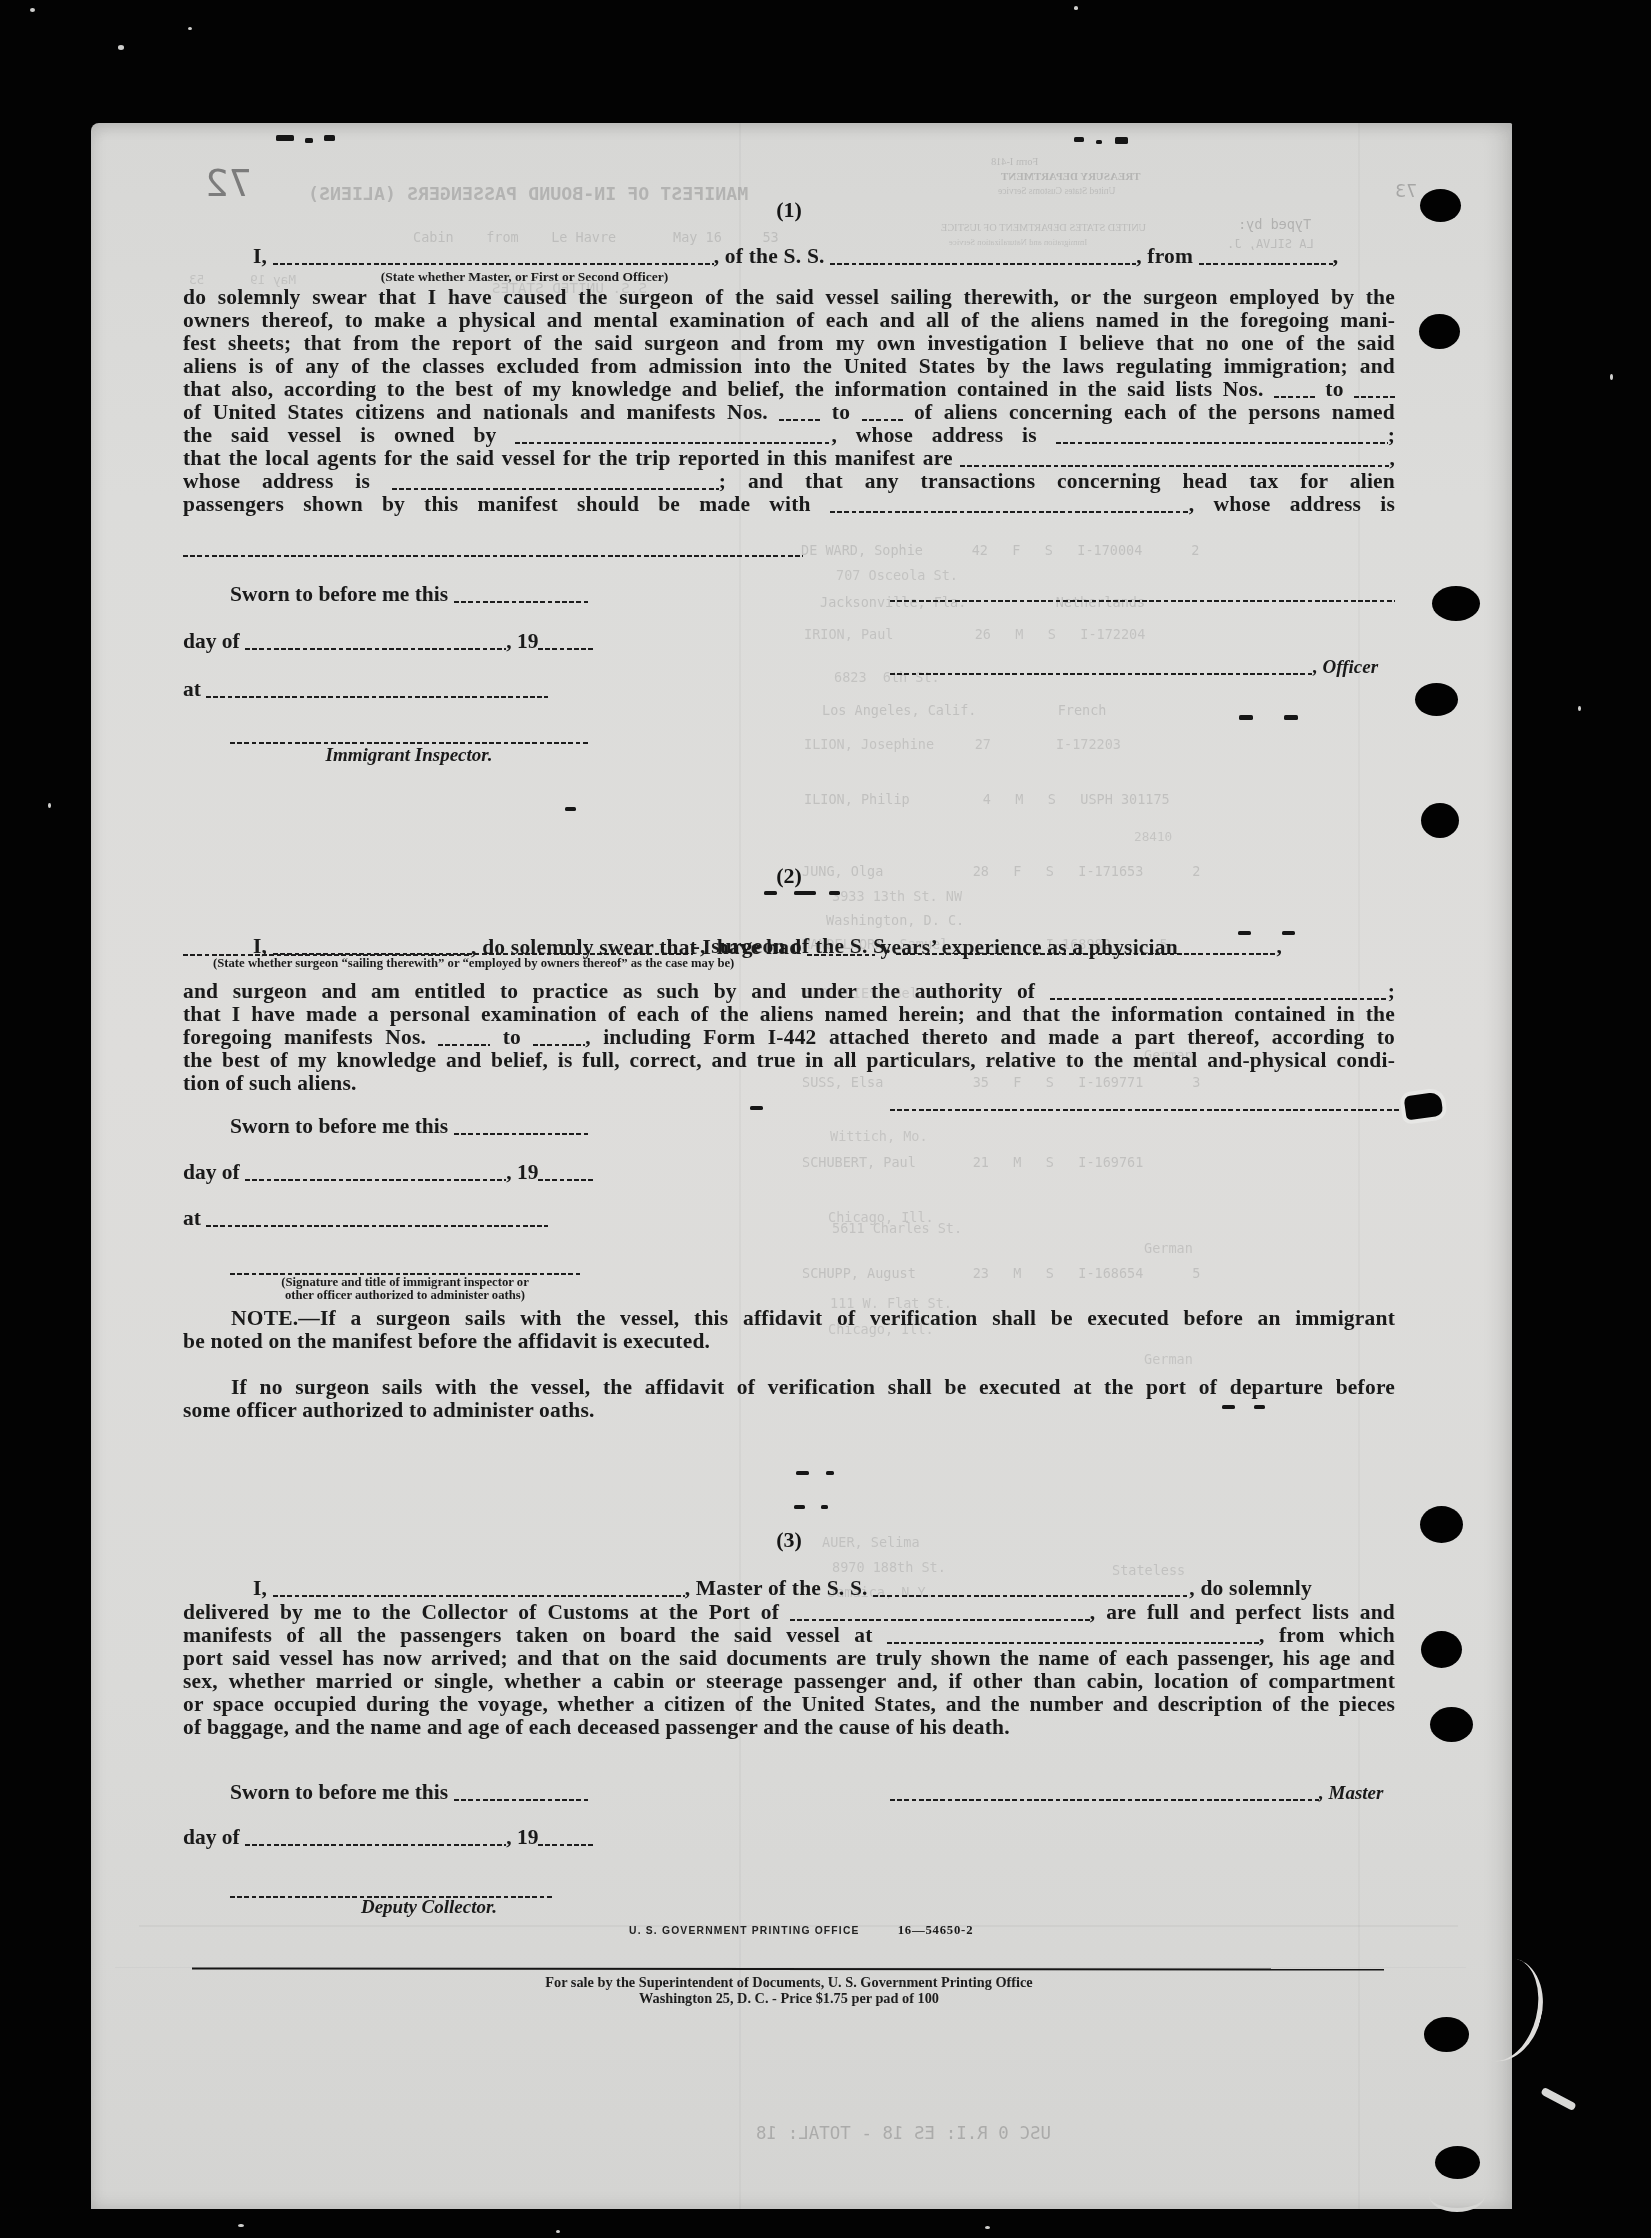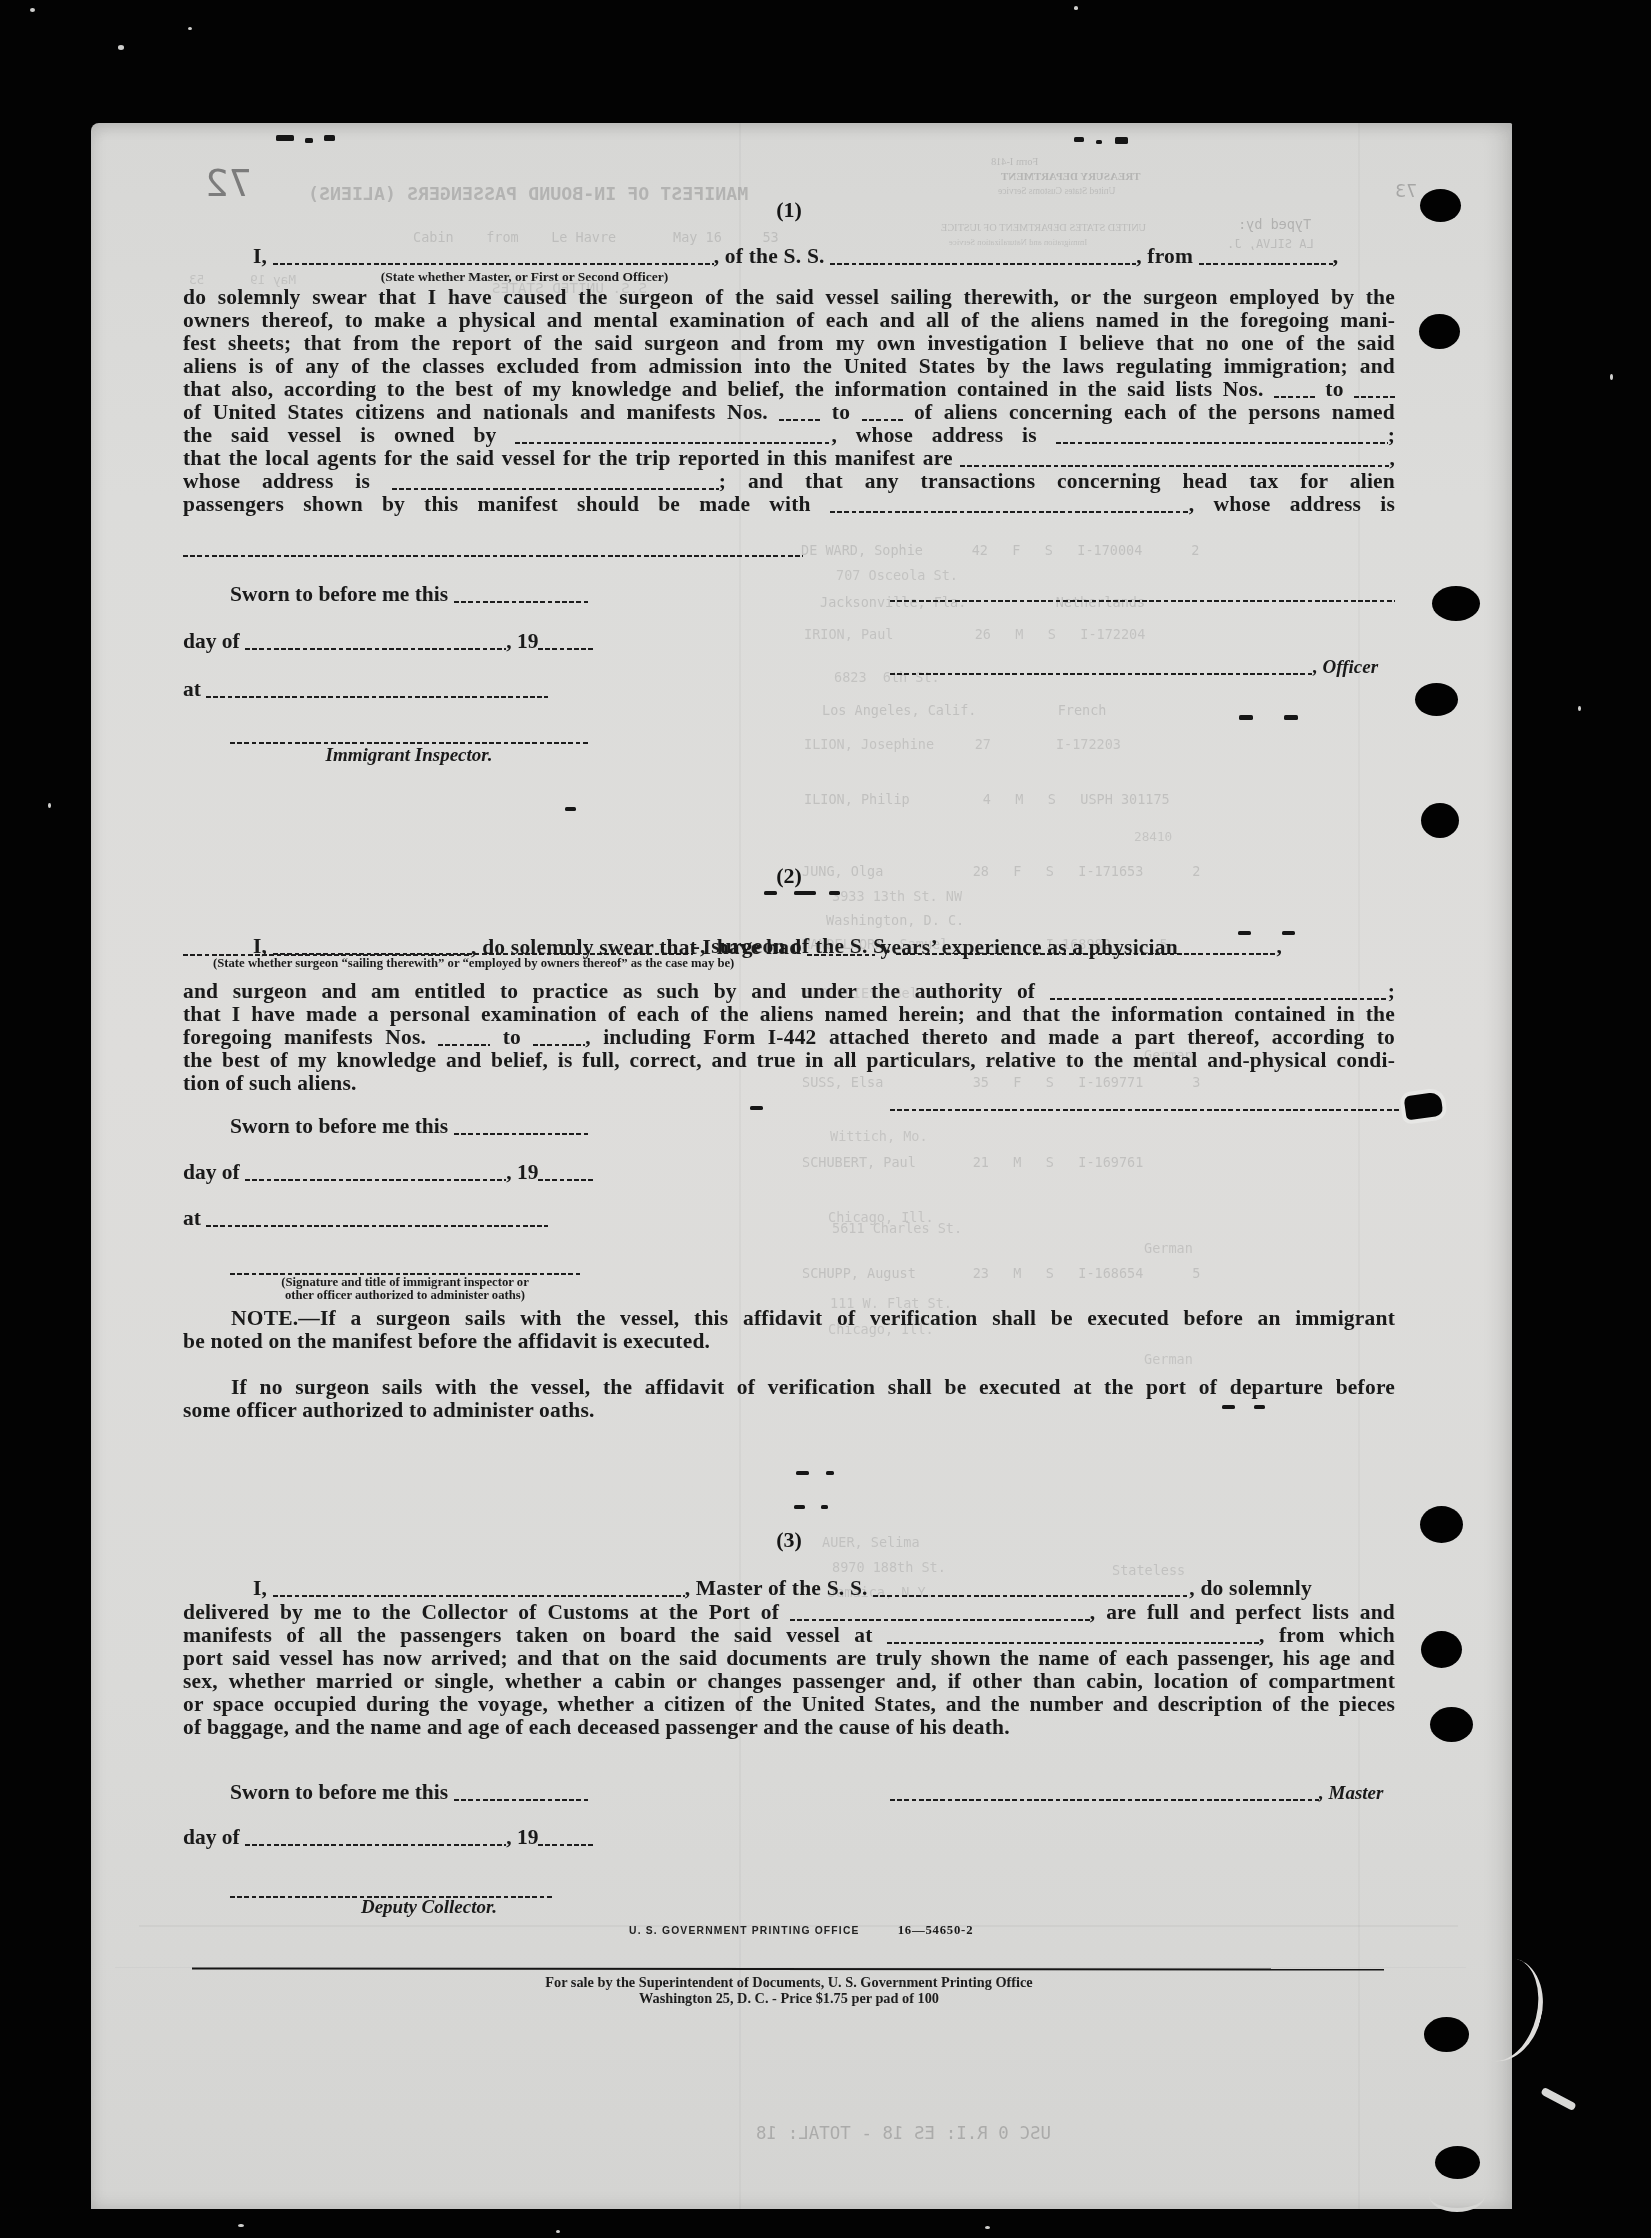--- a/index.html
+++ b/index.html
@@ -213,21 +213,21 @@
       </div>
 
     <div class="secno" style="top:1527px;">(3)</div>
     <div class="block" style="top:1577px;">
         <div class="tline" style="text-indent: 70px;">I, <span class="blank" style="width: 412px;"></span>, Master of the S. S. <span class="blank" style="width: 316px;"></span>, do solemnly</div>
       </div>
     <div class="block" style="top:1601px;">
         <div class="tline just">delivered by me to the Collector of Customs at the Port of <span class="blank" style="width: 300px;"></span>, are full and perfect lists and</div>
         <div class="tline just">manifests of all the passengers taken on board the said vessel at <span class="blank" style="width: 372px;"></span>, from which</div>
         <div class="tline just">port said vessel has now arrived; and that on the said documents are truly shown the name of each passenger, his age and</div>
-        <div class="tline just">sex, whether married or single, whether a cabin or changes passenger and, if other than cabin, location of compartment</div>
+        <div class="tline just">sex, whether married or single, whether a cabin or steerage passenger and, if other than cabin, location of compartment</div>
         <div class="tline just">or space occupied during the voyage, whether a citizen of the United States, and the number and description of the pieces</div>
         <div class="tline">of baggage, and the name and age of each deceased passenger and the cause of his death.</div>
       </div>
 
     <div class="abs lbl" style="left:230px;top:1780px;">
       <span>Sworn to before me this</span> <span class="blank" style="width:137px;"></span>
     </div>
     <div class="abs" style="left:890px;top:1782px;">
       <span class="blank" style="width:429px;"></span><span class="it">, Master</span>
     </div>

